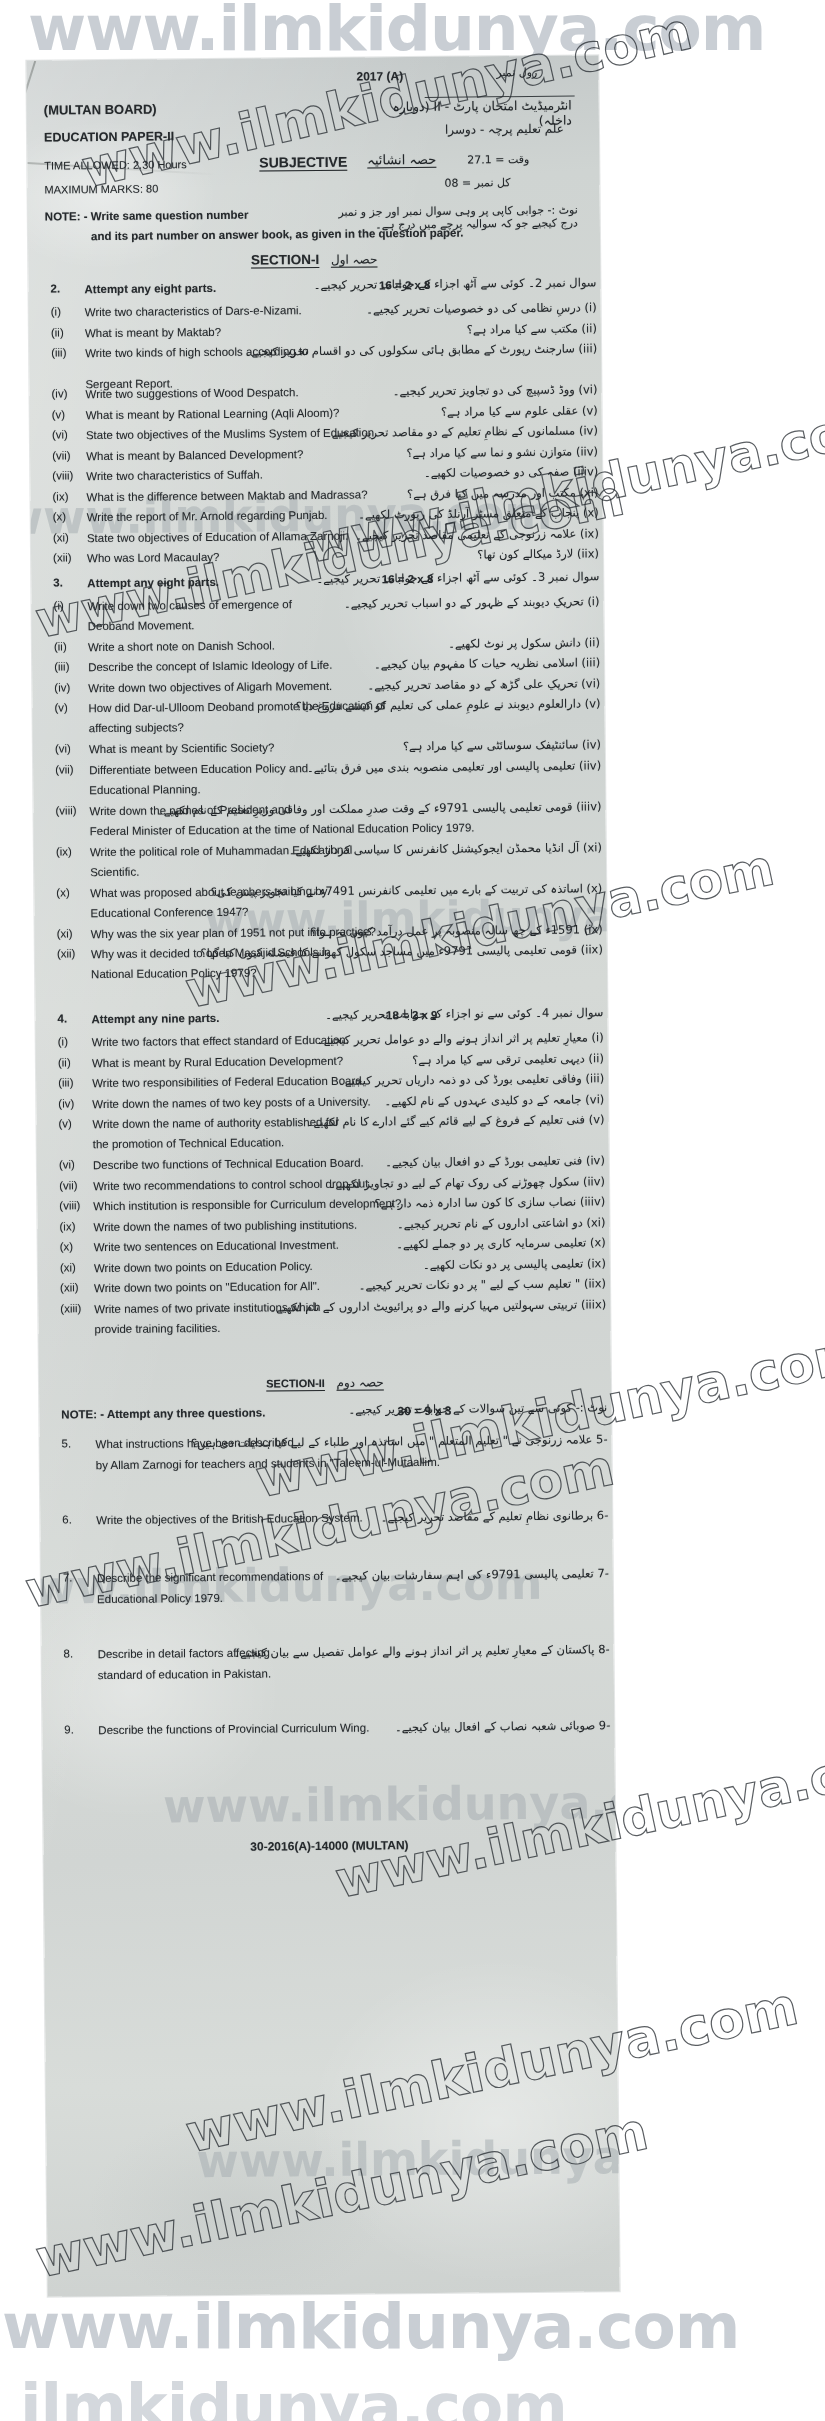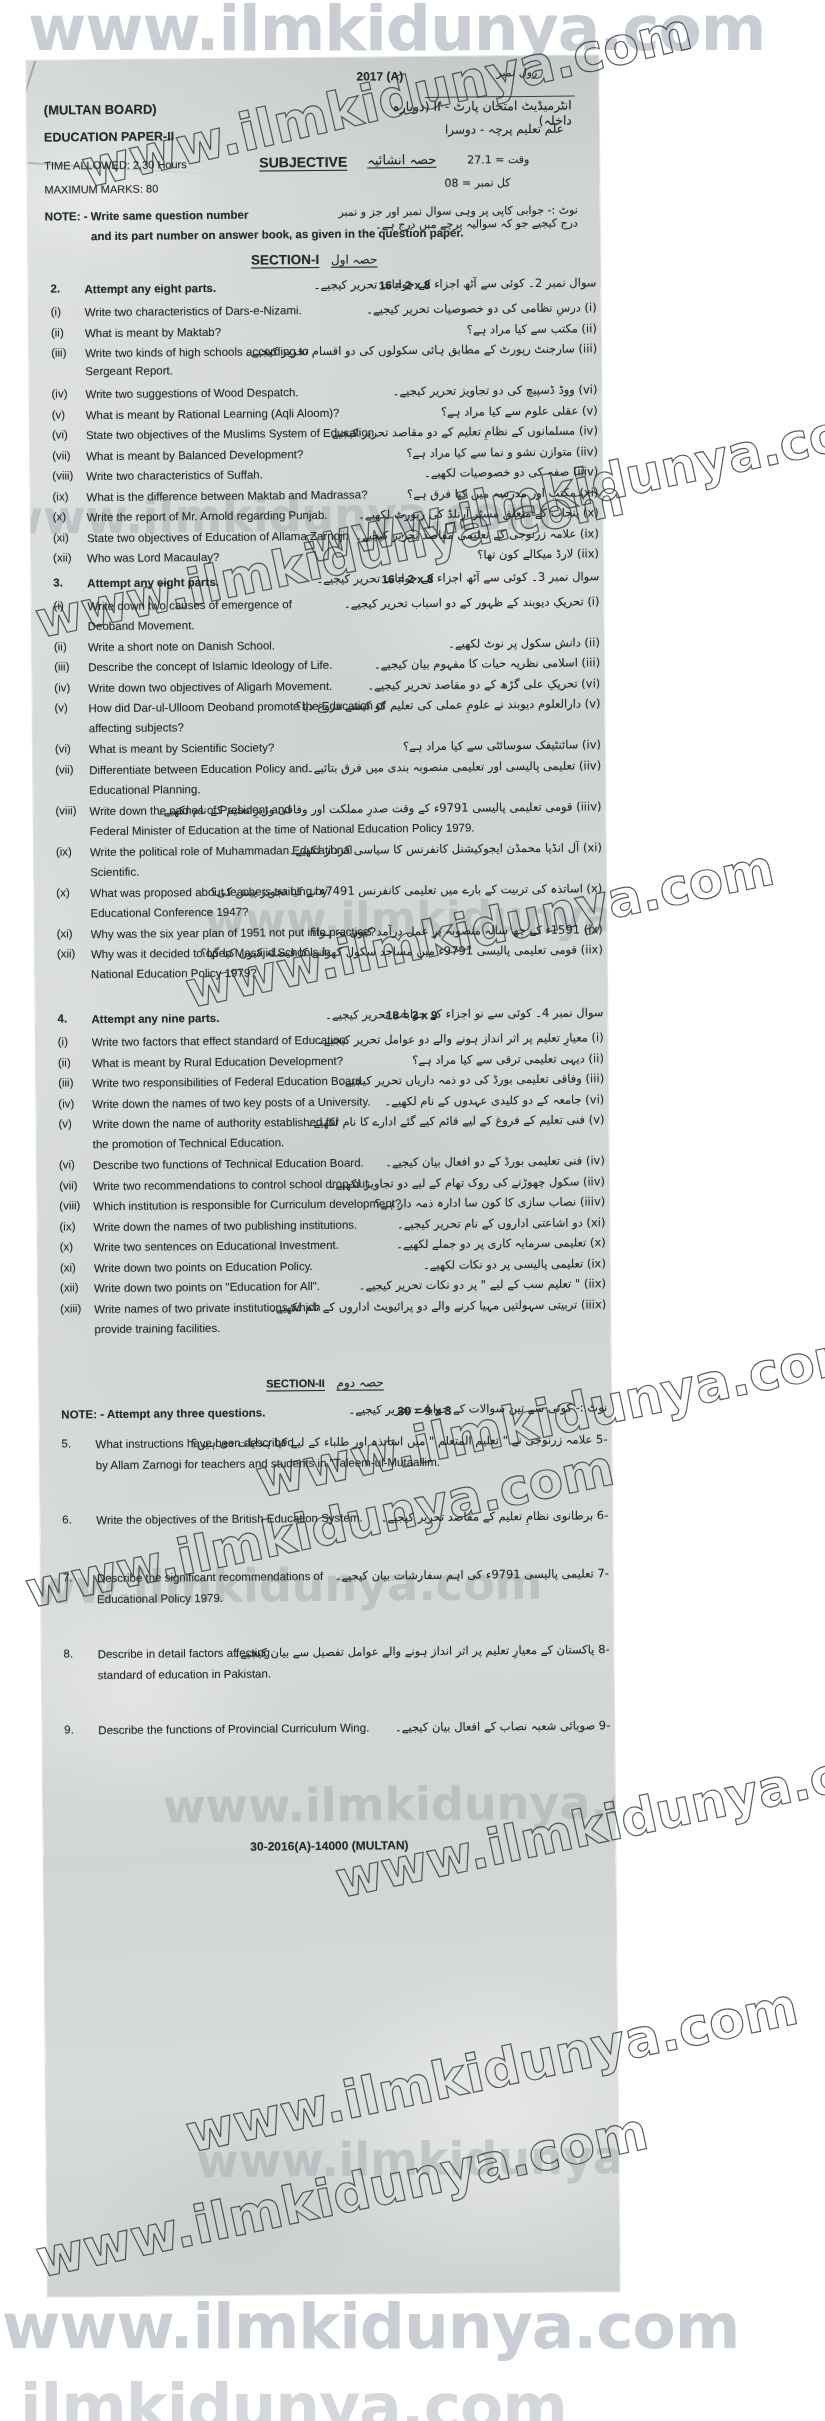--- a/index.html
+++ b/index.html
@@ -252,21 +252,21 @@
             </div>
           </div>
           <span class="uright ur" style="position: absolute; right: -16px; top: 0px;">(ii)   مکتب سے کیا مراد ہے؟</span>
         </div>
         <div class="qrow" style="top: 286px;">
           <div class="qleft" style="flex-direction: column;">
             <div style="display: flex;">
               <span class="qnum en ">(iii)</span>
               <span class="qtext en">Write two kinds of high schools according to</span>
             </div>
-            <div class="qtext en cont" style="margin-top: 3px;">Sergeant Report.</div>
+            <div class="qtext en cont" style="margin-top: 16px;">Sergeant Report.</div>
           </div>
           <span class="uright ur" style="position: absolute; right: -16px; top: 0px;">(iii)   سارجنٹ رپورٹ کے مطابق ہائی سکولوں کی دو اقسام تحریر کیجیے۔</span>
         </div>
         <div class="qrow" style="top: 327px;">
           <div class="qleft" style="flex-direction: column;">
             <div style="display: flex;">
               <span class="qnum en ">(iv)</span>
               <span class="qtext en">Write two suggestions of Wood Despatch.</span>
             </div>
           </div>

